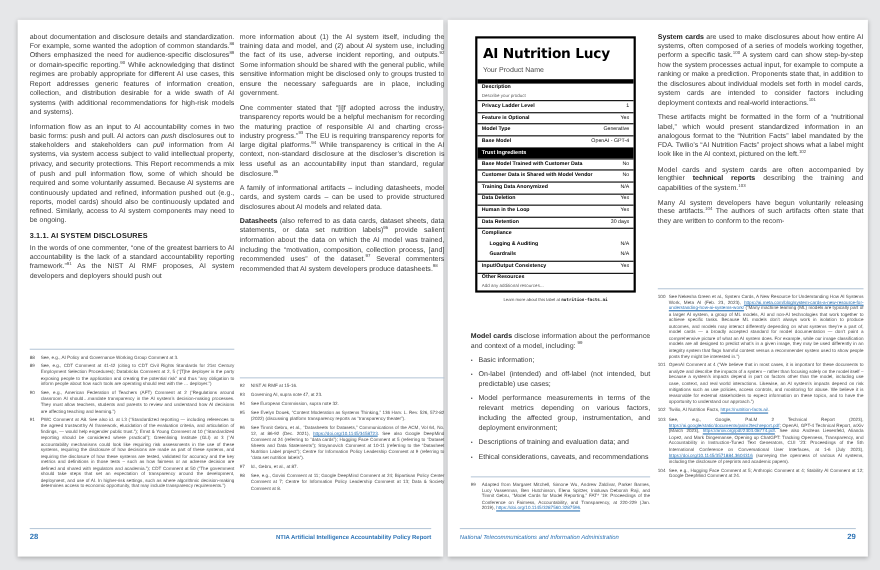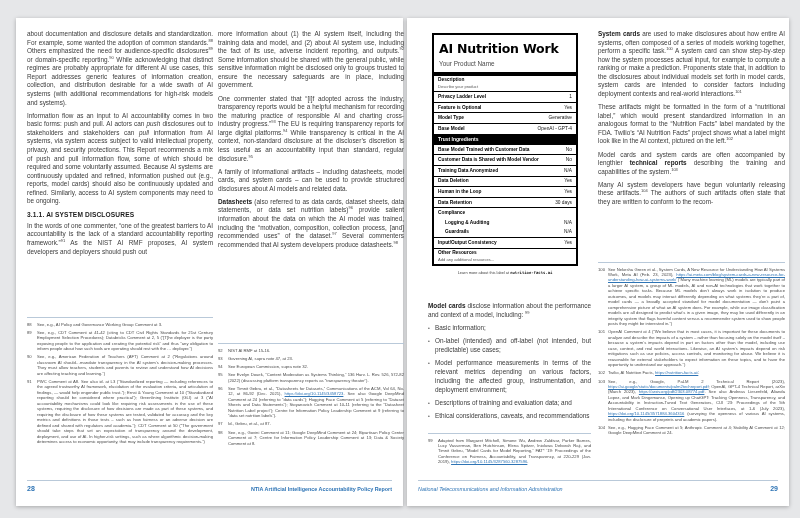--- a/index.html
+++ b/index.html
@@ -130,21 +130,21 @@
       <span class="pf-num">28</span>
       <span class="pf-title">NTIA Artificial Intelligence Accountability Policy Report</span>
     </div>
   </div>
 
   <div class="page page-right">
 
     <div class="abs" style="left:25px;top:15px;width:146px;">
       <div class="nf-card">
         <div class="nf-head">
-          <div class="nf-title">AI Nutrition Work</div>
+          <div class="nf-title">AI Nutrition Lucy</div>
           <div class="nf-subtitle">Your Product Name</div>
         </div>
         <div class="nf-bar"></div>
         <div class="nf-rows">
             <div class="nf-row">
               <span class="nf-lwrap"><span class="nf-l">Description</span><span class="nf-sub" style="display: block;">Describe your product</span></span>
               <span class="nf-v"></span>
             </div>
             <div class="nf-row">
               <span class="nf-l">Privacy Ladder Level</span>

